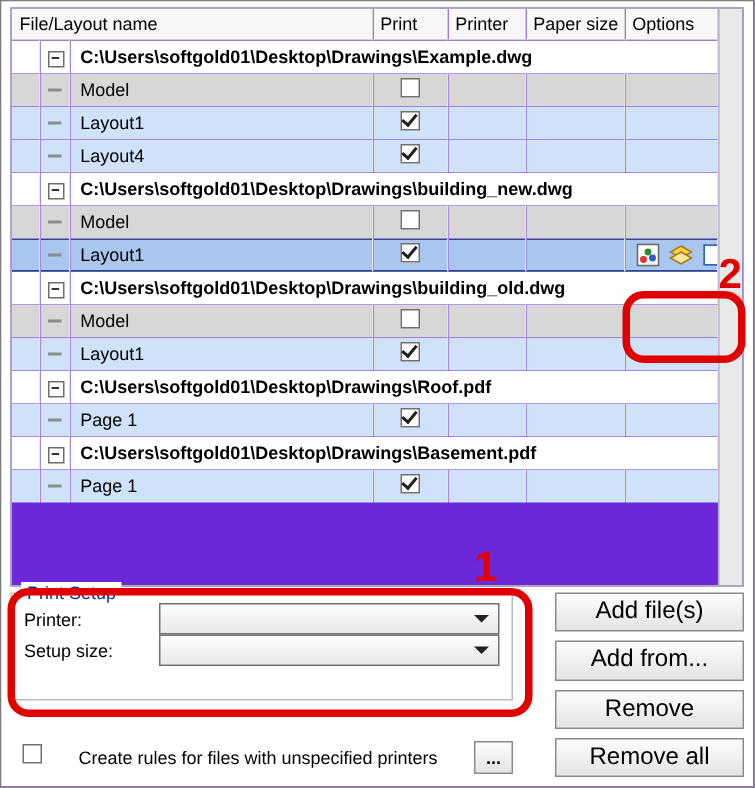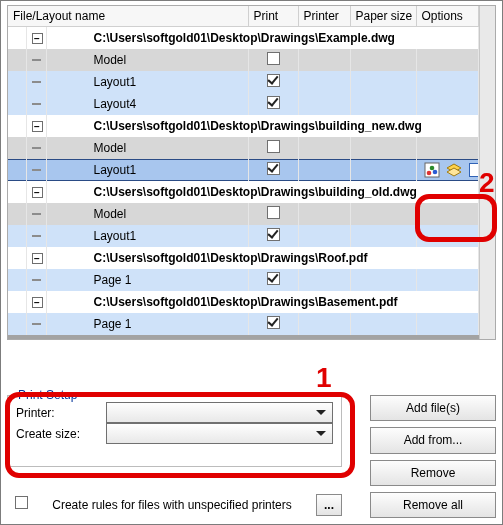--- a/index.html
+++ b/index.html
@@ -18,23 +18,23 @@
     position: relative;
     width: 100%;
     height: 100%;
     background: #ffffff;
   }
 
   
   .table-wrap {
     position: absolute;
     left: 6px; right: 6px; top: 4px;
-    height: 335px;
+    height: 386px;
     border: 1px solid #ababab;
-    background: #a3a3a3;
+    background: #6d28d9;
     overflow: hidden;
   }
   .scroller {
     position: absolute;
     left: 0; top: 0; right: 16px; bottom: 0;
     overflow: hidden;
   }
   .scrollbar {
     position: absolute;
     right: 0; top: 0; bottom: 0;
@@ -91,21 +91,21 @@
   }
   .chk {
     display:inline-block; width:13px; height:13px;
     border:1px solid #707070; background:#fff; position:relative;
   }
   .chk.checked::after{
     content:""; position:absolute; left:2px; top:-1px;
     width:4px; height:8px; border:solid #222; border-width:0 2px 2px 0;
     transform: rotate(40deg);
   }
-  .name-inner { padding-left: 2px; margin-left: 40px; }
+  .name-inner { padding-left: 2px; }
 
   .opt-icons { display:flex; gap:6px; align-items:center; padding-left:2px; }
   .opt-icons span { width:16px; height:16px; display:inline-block; }
 
   
   .bottom {
     position:absolute;
     left:6px; right:6px; bottom:6px; top:394px;
   }
 
@@ -156,21 +156,21 @@
   .side-buttons {
     position:absolute; right:0; top:0; bottom:0;
     width:126px;
     display:flex; flex-direction:column; gap:6px;
   }
   .btn {
     height:32px;
     border:1px solid #8a8a8a;
     background: linear-gradient(#fdfdfd,#e4e4e4);
     display:flex; align-items:center; justify-content:center;
-    font-size:12px;
+    font-size:16px;
   }
 
   
   .anno { position:absolute; pointer-events:none; }
   .anno .num {
     font: 700 28px/1 Arial, sans-serif;
     color:#e00000;
     position:absolute;
   }
   .anno .box {
@@ -336,21 +336,21 @@
   </div>
 
   <div class="bottom">
     <div class="print-setup">
       <span class="print-setup-title">Print Setup</span>
       <div class="fs-row">
         <label>Printer:</label>
         <div class="combo"></div>
       </div>
       <div class="fs-row">
-        <label>Create size:</label>
+        <label>Setup size:</label>
         <div class="combo"></div>
       </div>
     </div>
 
     <div class="rule-row">
       <span class="chkbox"></span>
       <label>Create rules for files with unspecified printers</label>
       <div class="btn-small">...</div>
     </div>
 

